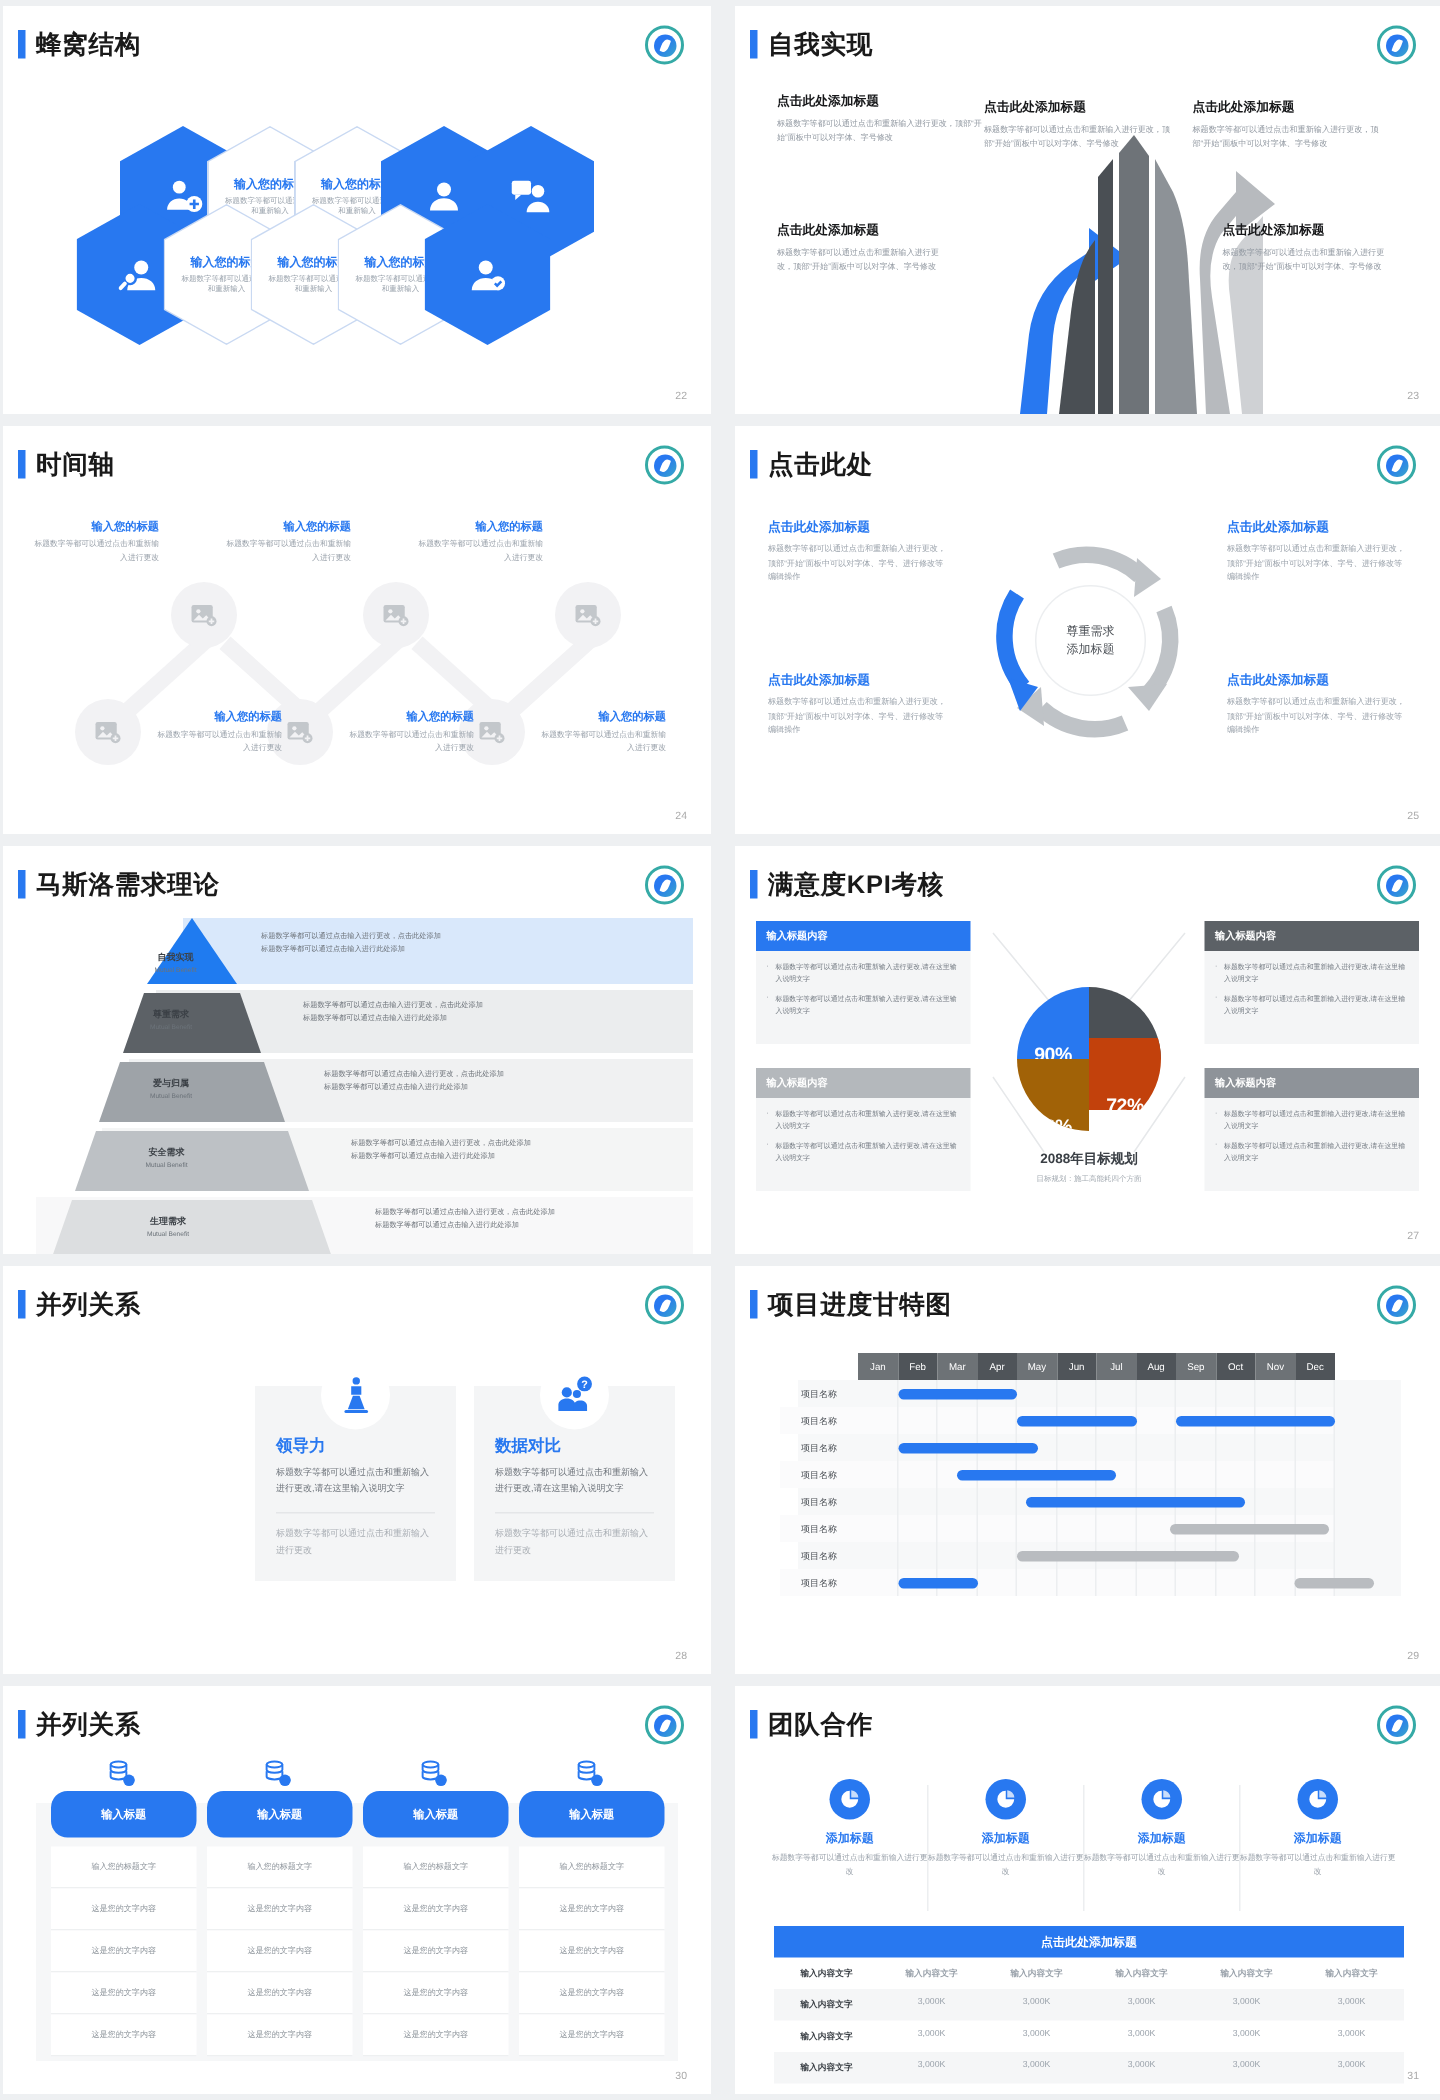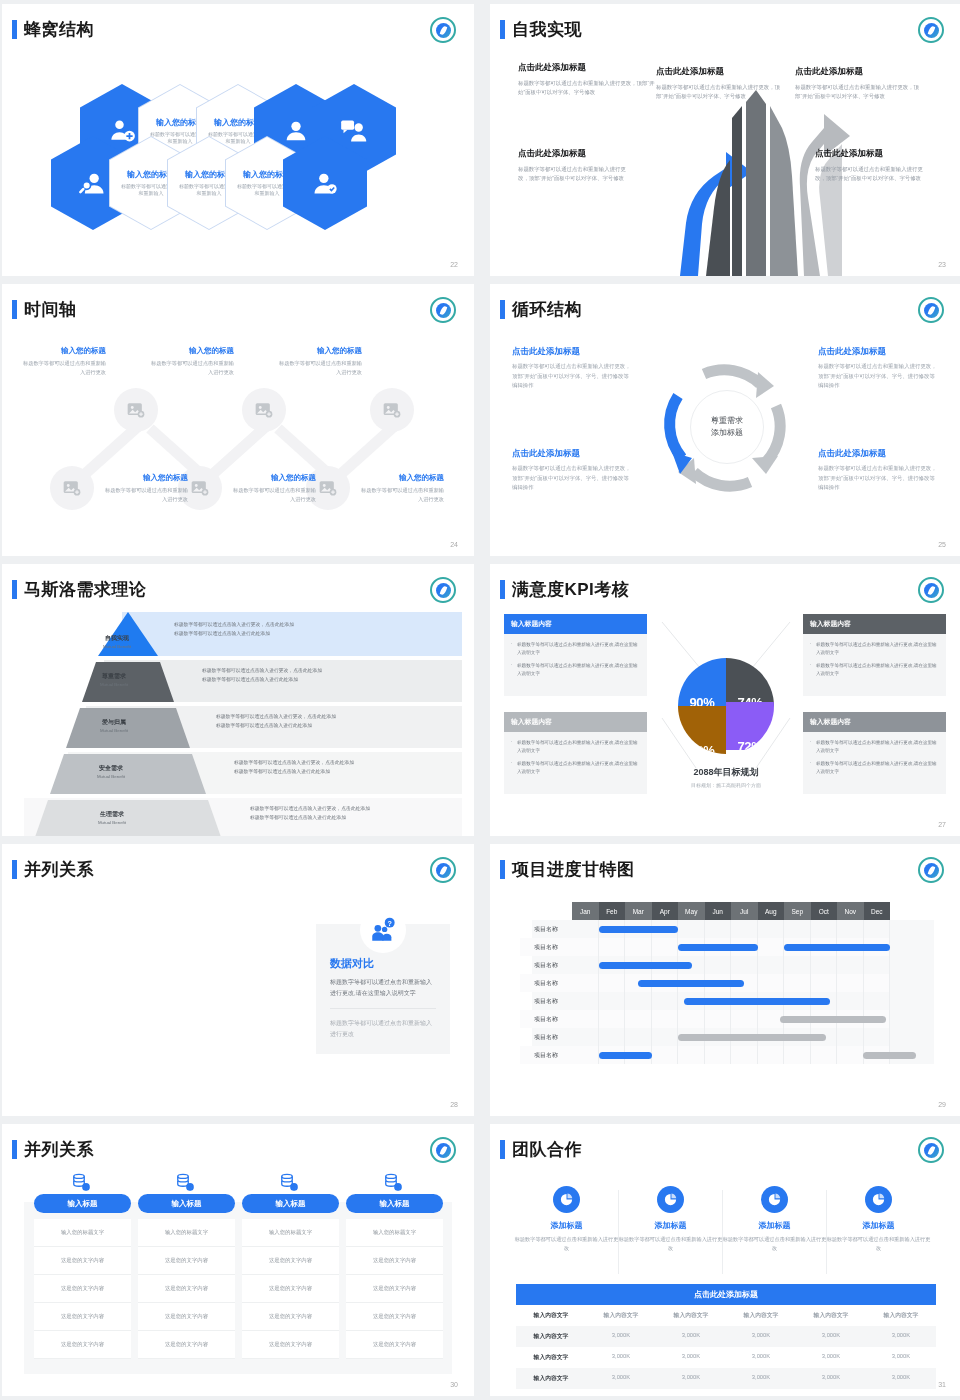--- a/index.html
+++ b/index.html
@@ -134,21 +134,21 @@
                display:flex; align-items:center; justify-content:center; }
   .g-row { display: flex; align-items: center; height: 18px; position: relative; }
   .g-name { width: 52px; font-size: 6px; color: #4a4f55; text-align: center; }
   .g-cells { display: flex; position: relative; }
   .g-cells span { width: 26.5px; height: 18px; border-right: 1px solid #eceef0; }
   .g-bar { position: absolute; height: 7px; top: 5.5px; border-radius: 4px; }
 
   
   .lc { position: absolute; width: 97px; }
   .lc-ico { height: 24px; display:flex; align-items:center; justify-content:center; }
-  .lc-pill { background: #2878f0; color: #fff; border-radius: 11px; height: 19px;
+  .lc-pill { background: #2878f0; color: #fff; border-radius: 11px; height: 31px;
              display:flex; align-items:center; justify-content:center;
              font-size: 7.5px; font-weight: bold; }
   .lc-cell { background: #fff; border-bottom: 1px solid #eef0f1; height: 28px;
              display:flex; align-items:center; justify-content:center;
              font-size: 5.4px; color: #8d949b; }
 
   
   .dc { position: absolute; width: 105px; text-align: center; }
   .dc-ico { width: 27px; height: 27px; border-radius: 50%; background: #2878f0;
             margin: 0 auto 7px; display:flex; align-items:center; justify-content:center; }
@@ -412,21 +412,21 @@
       <div class="tl-txt" style="left:356px;top:145px;text-align:right">
         <div class="tl-t">输入您的标题</div>
         <div class="tl-d">标题数字等都可以通过点击和重新输入进行更改</div>
       </div>
 
     </div>
   </div>
 
   <div class="slide">
     <div class="title-bar"></div>
-    <div class="s-title">循环结构</div>
+    <div class="s-title">点击此处</div>
     <div class="logo">
         <div class="inner"></div>
       </div>
     <div class="pgnum">25</div>
     <div class="body">
 
       <svg width="130" height="150" style="position:absolute;left:172px;top:26px">
         <g fill="none" stroke="#bfc3c7" stroke-width="11" stroke-linecap="butt">
           <path d="M42 20 A 52 52 0 0 1 98 30"></path>
           <path d="M114 52 A 52 52 0 0 1 104 108"></path>
@@ -575,21 +575,21 @@
           <div class="c">完成率</div>
         </div>
         <div class="quad" style="right:0;top:0;background:#4b5055">
           <div class="v"><span>74%</span></div>
           <div class="c">完成率</div>
         </div>
         <div class="quad" style="left:0;bottom:0;background:#a16207">
           <div class="v"><span>63%</span></div>
           <div class="c">完成率</div>
         </div>
-        <div class="quad" style="right:0;bottom:4px;background:#8b5cf6">
+        <div class="quad" style="right:0;bottom:14px;background:#c2410c">
           <div class="v"><span>72%</span></div>
           <div class="c">完成率</div>
         </div>
       </div>
 
       <div style="position:absolute;left:160px;top:158px;width:152px;text-align:center">
         <div style="font-size:9px;font-weight:bold;color:#3b4046">2088年目标规划</div>
         <div style="font-size:5px;color:#a4abb2;margin-top:3px">目标规划：施工高能耗四个方面</div>
       </div>
 
@@ -599,20 +599,33 @@
   <div class="slide">
     <div class="title-bar"></div>
     <div class="s-title">并列关系</div>
     <div class="logo">
         <div class="inner"></div>
       </div>
     <div class="pgnum">28</div>
     <div class="body">
 
 
+      <div class="pc" style="left:168px;top:36px">
+        <div class="pc-ico">
+          <svg width="27" height="27" viewBox="0 0 24 24" fill="#2878f0">
+              <circle cx="12" cy="3.2" r="2.2"></circle>
+              <path d="M9 6.4h6v5H9z"></path>
+              <path d="M7 20l3-8h4l3 8z"></path>
+              <rect x="5" y="20.4" width="14" height="1.8" rx=".9"></rect>
+            </svg>
+        </div>
+        <div class="pc-t">领导力</div>
+        <div class="pc-d">标题数字等都可以通过点击和重新输入进行更改,请在这里输入说明文字</div>
+        <div class="pc-d2">标题数字等都可以通过点击和重新输入进行更改</div>
+      </div>
 
       <div class="pc" style="left:314px;top:36px">
         <div class="pc-ico">
           <svg width="27" height="27" viewBox="0 0 24 24" fill="#2878f0">
               <circle cx="7" cy="10" r="3"></circle>
               <circle cx="13" cy="11" r="2.4"></circle>
               <path d="M2 21v-3.6c0-2.3 2.2-3.8 5-3.8s5 1.5 5 3.8V21z"></path>
               <path d="M11 21v-3c0-2 1.8-3.2 4-3.2s4 1.2 4 3.2v3z"></path>
               <circle cx="17.5" cy="5" r="4.4"></circle>
               <text x="17.5" y="7.6" font-size="6.4" text-anchor="middle" fill="#fff" font-family="sans-serif" font-weight="bold">?</text>

